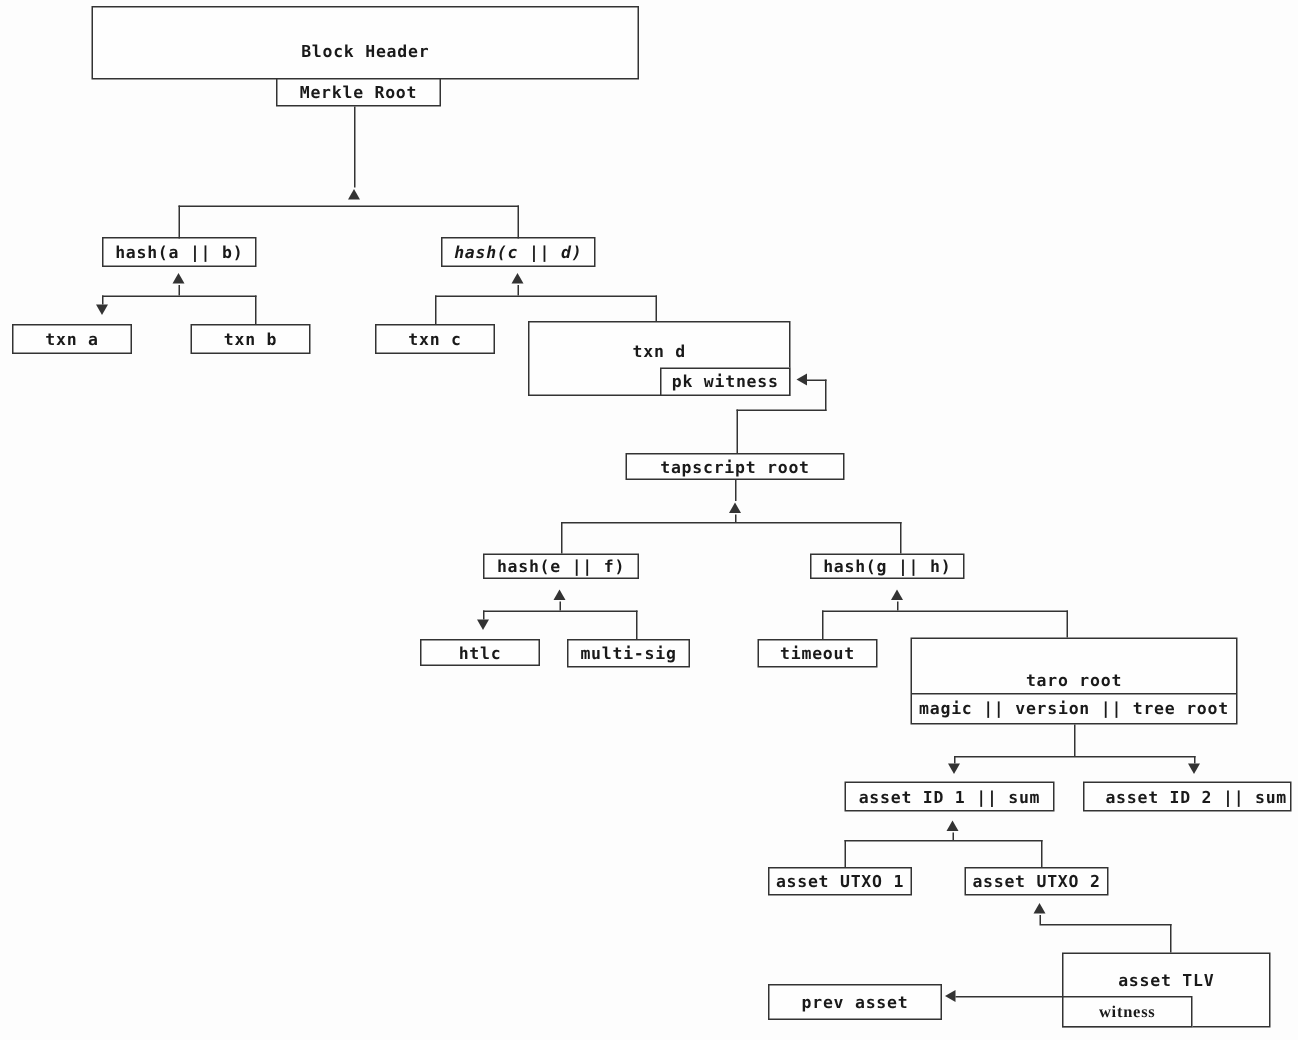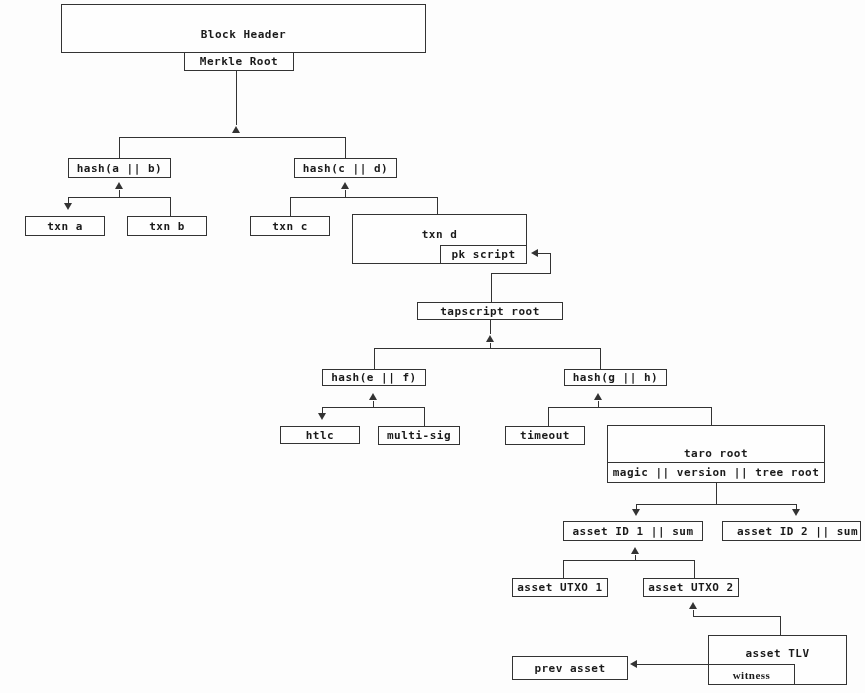--- a/index.html
+++ b/index.html
@@ -41,35 +41,35 @@
 <body>
 
 <div class="canvas">
 
   <div class="box compound" style="left:61px;top:4px;width:365px;height:49px;">
     <span class="lbl" style="margin-top:23px;">Block Header</span>
   </div>
   <div class="box" style="left:184px;top:52px;width:110px;height:19px;">Merkle Root</div>
 
   <div class="box" style="left:68px;top:158px;width:103px;height:20px;">hash(a || b)</div>
-  <div class="box" style="left:294px;top:158px;width:103px;height:20px;">hash(c || d)</div>
+  <div class="box" style="left:294px;top:158px;width:103px;height:20px;font-style:italic;">hash(c || d)</div>
 
-  <div class="box" style="left:25px;top:216px;width:80px;height:20px;">txn a</div>
+  <div class="box" style="left:8px;top:216px;width:80px;height:20px;">txn a</div>
   <div class="box" style="left:127px;top:216px;width:80px;height:20px;">txn b</div>
   <div class="box" style="left:250px;top:216px;width:80px;height:20px;">txn c</div>
 
   <div class="box compound" style="left:352px;top:214px;width:175px;height:50px;">
     <span class="lbl" style="margin-top:13px;">txn d</span>
   </div>
-  <div class="box" style="left:440px;top:245px;width:87px;height:19px;">pk script</div>
+  <div class="box" style="left:440px;top:245px;width:87px;height:19px;">pk witness</div>
 
   <div class="box" style="left:417px;top:302px;width:146px;height:18px;">tapscript root</div>
 
   <div class="box" style="left:322px;top:369px;width:104px;height:17px;">hash(e || f)</div>
-  <div class="box" style="left:564px;top:369px;width:103px;height:17px;">hash(g || h)</div>
+  <div class="box" style="left:540px;top:369px;width:103px;height:17px;">hash(g || h)</div>
 
   <div class="box" style="left:280px;top:426px;width:80px;height:18px;">htlc</div>
   <div class="box" style="left:378px;top:426px;width:82px;height:19px;">multi-sig</div>
   <div class="box" style="left:505px;top:426px;width:80px;height:19px;">timeout</div>
 
   <div class="box compound" style="left:607px;top:425px;width:218px;height:58px;">
     <span class="lbl" style="margin-top:21px;">taro root</span>
     <div class="taro-fields">
       <span>magic || version || tree root</span>
     </div>

